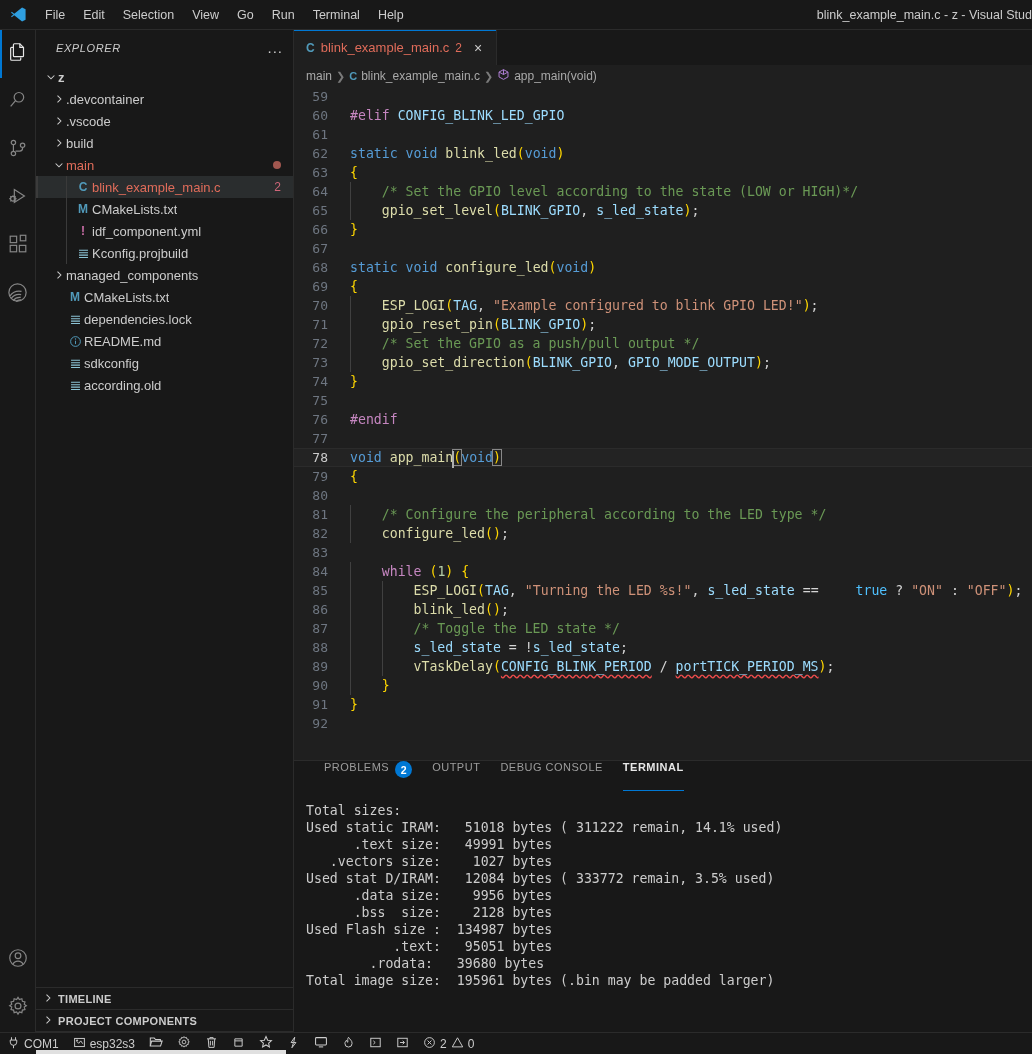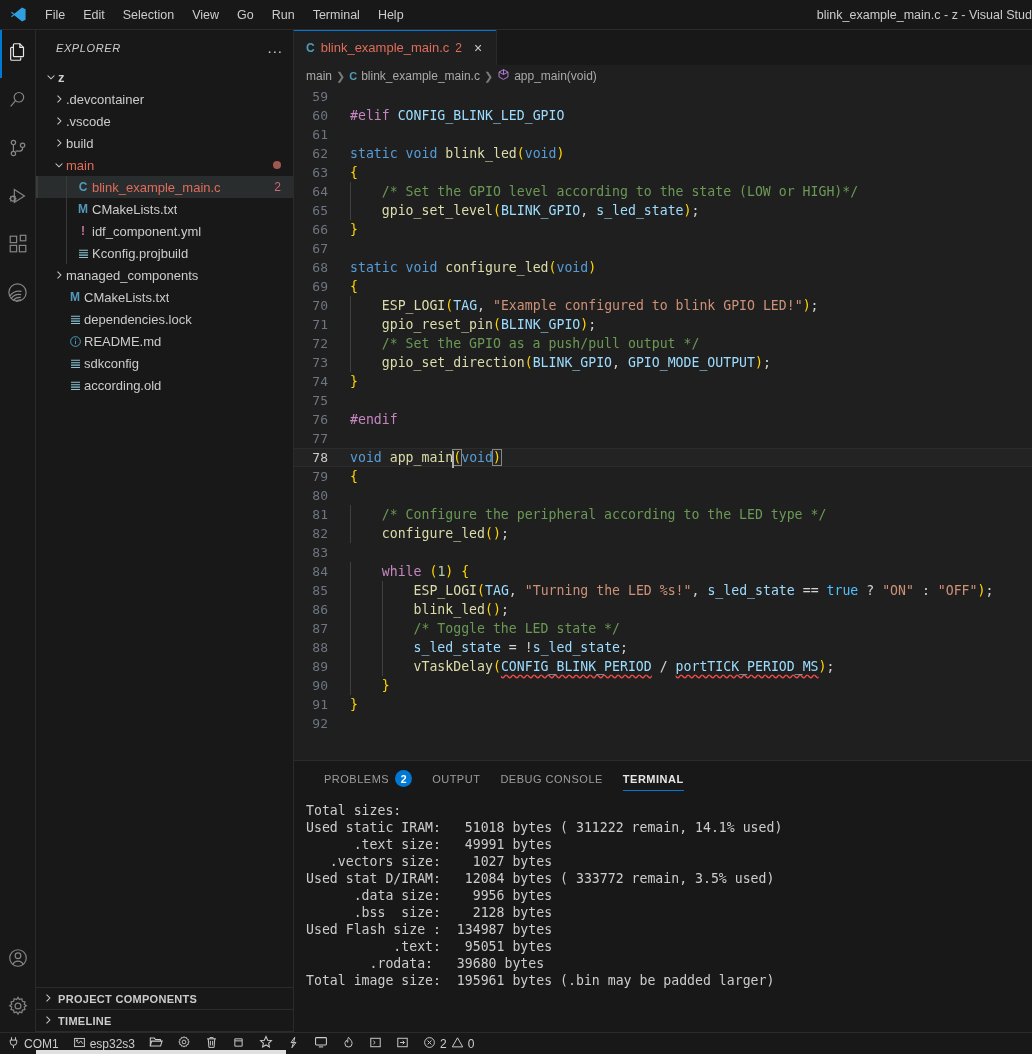--- a/index.html
+++ b/index.html
@@ -131,21 +131,21 @@
   .ctext { position: relative; }
   .ind { display: inline-block; width: 1px; background: #404040; height: 19px;
          vertical-align: top; margin-right: -1px; }
 
   
   .t-pre  { color: #c586c0; }
   .t-kw2  { color: #c586c0; }
   .t-type { color: #569cd6; }
   .t-fn   { color: #dcdcaa; }
   .t-var  { color: #9cdcfe; }
-  .t-const{ color: #4fc1ff; }
+  .t-const{ color: #4fc1ff; margin-left: 29px; }
   .t-macro{ color: #9cdcfe; }
   .t-num  { color: #b5cea8; }
   .t-str  { color: #ce9178; }
   .t-cmt  { color: #6a9955; }
   .t-op   { color: #d4d4d4; }
   .t-br1  { color: #ffd700; }
   .squig {
     text-decoration: underline wavy #f14c4c; text-decoration-skip-ink: none;
     text-underline-offset: 3px;
   }
@@ -154,21 +154,21 @@
     display: inline-block; width: 2px; height: 17px; background: #aeafad;
     vertical-align: text-bottom; margin: 0 -1px; position: relative; top: 3px;
   }
 
   
   .panel { height: 272px; min-height: 272px; background: #181818; border-top: 1px solid #2b2b2b;
            display: flex; flex-direction: column; }
   .panel-tabs { height: 35px; min-height: 35px; display: flex; align-items: center; padding-left: 20px; gap: 0; }
   .ptab {
     font-size: 11px; letter-spacing: .5px; color: #9d9d9d; padding: 0 10px; height: 35px;
-    display: flex; align-items: center; gap: 6px; cursor: pointer; position: relative;
+    display: flex; align-items: flex-start; gap: 6px; cursor: pointer; position: relative;
   }
   .ptab.active { color: #e7e7e7; font-weight: 700; }
   .ptab.active::after {
     content: ""; position: absolute; left: 10px; right: 10px; bottom: 5px; height: 1px; background: #0078d4;
   }
   .pbadge {
     background: #0078d4; color: #ffffff; border-radius: 9px; min-width: 17px; height: 17px;
     font-size: 10.5px; font-weight: 700; display: inline-flex; align-items: center;
     justify-content: center; padding: 0 5px; letter-spacing: 0;
   }
@@ -437,29 +437,29 @@
             <span class="flabel">according.old</span>
           </div>
         </div>
       <div class="sb-sections">
         <div class="sb-section">
           <span>
             <svg width="12" height="12" viewBox="0 0 16 16" stroke-width="1.4">
                 <path d="M6 3.5 L10.5 8 L6 12.5"></path>
               </svg>
           </span>
-          <span>PROJECT COMPONENTS</span>
+          <span>TIMELINE</span>
         </div>
         <div class="sb-section">
           <span>
             <svg width="12" height="12" viewBox="0 0 16 16" stroke-width="1.4">
                 <path d="M6 3.5 L10.5 8 L6 12.5"></path>
               </svg>
           </span>
-          <span>TIMELINE</span>
+          <span>PROJECT COMPONENTS</span>
         </div>
       </div>
     </div>
 
     <div class="main">
       <div class="tabsbar">
         <div class="tab">
           <span class="tab-c">C</span>
           <span class="tab-label">blink_example_main.c</span>
           <span class="tab-count">2</span>

